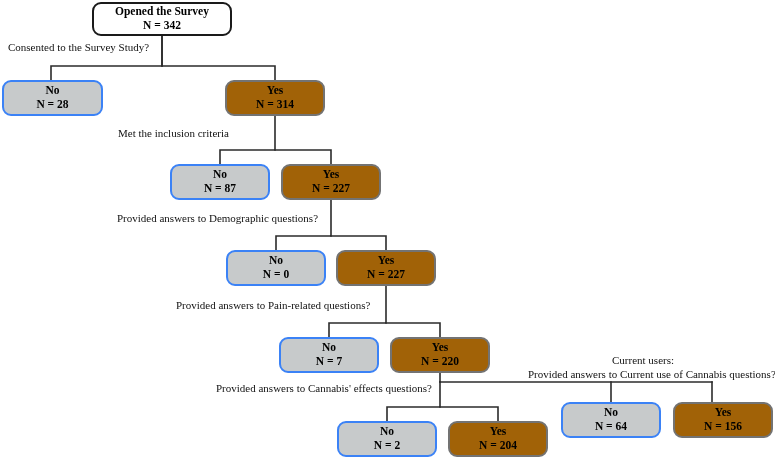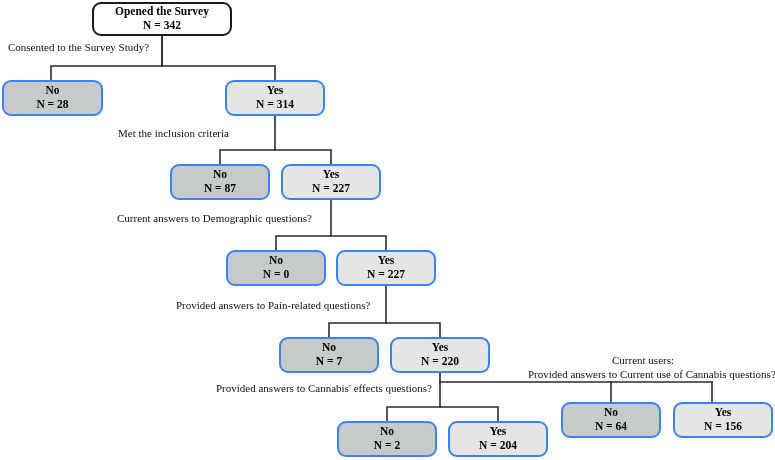--- a/index.html
+++ b/index.html
@@ -46,22 +46,22 @@
   .node-box .node-line2 { display: block; white-space: nowrap; }
   .node-root {
     background: #ffffff;
     border: 2px solid #1a1a1a;
   }
   .node-no {
     background: #c7cacb;
     border: 2px solid #3b82f6;
   }
   .node-yes {
-    background: #e5e5e5;
-    border: 2px solid #3b82f6;
+    background: #a16207;
+    border: 2px solid #737373;
   }
   .edge-label {
     position: absolute;
     font-size: 11px;
     font-weight: normal;
     color: #111111;
     white-space: nowrap;
     line-height: 1.2;
   }
 </style>
@@ -136,19 +136,19 @@
         <span class="node-line2">N = 64</span>
       </div>
       <div class="node-box node-yes" style="left: 673px; top: 402px; width: 100px; height: 36px;">
         <span class="node-line1">Yes</span>
         <span class="node-line2">N = 156</span>
       </div>
     </div>
   <div id="labels-layer">
       <div class="edge-label" style="left: 8px; top: 41px;">Consented to the Survey Study?</div>
       <div class="edge-label" style="left: 118px; top: 127px;">Met the inclusion criteria</div>
-      <div class="edge-label" style="left: 117px; top: 212px;">Current answers to Demographic questions?</div>
+      <div class="edge-label" style="left: 117px; top: 212px;">Provided answers to Demographic questions?</div>
       <div class="edge-label" style="left: 176px; top: 299px;">Provided answers to Pain-related questions?</div>
       <div class="edge-label" style="left: 216px; top: 382px;">Provided answers to Cannabis' effects questions?</div>
       <div class="edge-label" style="left: 612px; top: 354px; text-align: right;">Current users:</div>
       <div class="edge-label" style="left: 512px; top: 368px; margin-left: 16px;">Provided answers to Current use of Cannabis questions?</div>
     </div>
 </div>
 
 </body></html>

